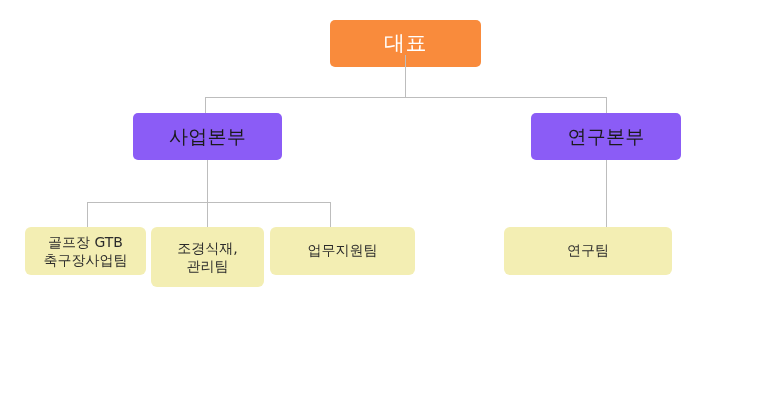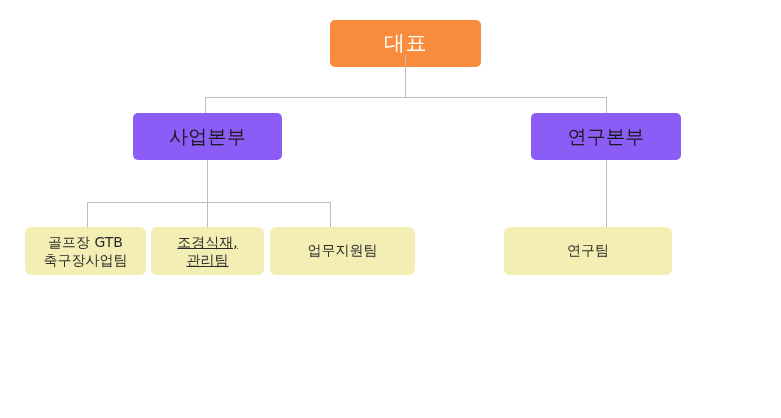--- a/index.html
+++ b/index.html
@@ -99,20 +99,20 @@
 
   <div class="conn conn-v" style="left:207px; top:202px; width:1px; height:25px;"></div>
 
   <div class="conn conn-v" style="left:330px; top:202px; width:1px; height:25px;"></div>
 
   <div class="conn conn-v" style="left:606px; top:160px; width:1px; height:67px;"></div>
 
   <div class="node node-l3 two-line" style="left:25px; top:227px; width:121px; height:48px;">골프장 GTB
 축구장사업팀</div>
 
-  <div class="node node-l3 two-line" style="left:151px; top:227px; width:113px; height:48px;text-decoration:underline;">조경식재,
+  <div class="node node-l3 two-line" style="left:151px; top:227px; width:113px; height:60px;">조경식재,
 관리팀</div>
 
   <div class="node node-l3" style="left:270px; top:227px; width:145px; height:48px;">업무지원팀</div>
 
   <div class="node node-l3" style="left:504px; top:227px; width:168px; height:48px;">연구팀</div>
 
 </div>
 
 </body></html>

